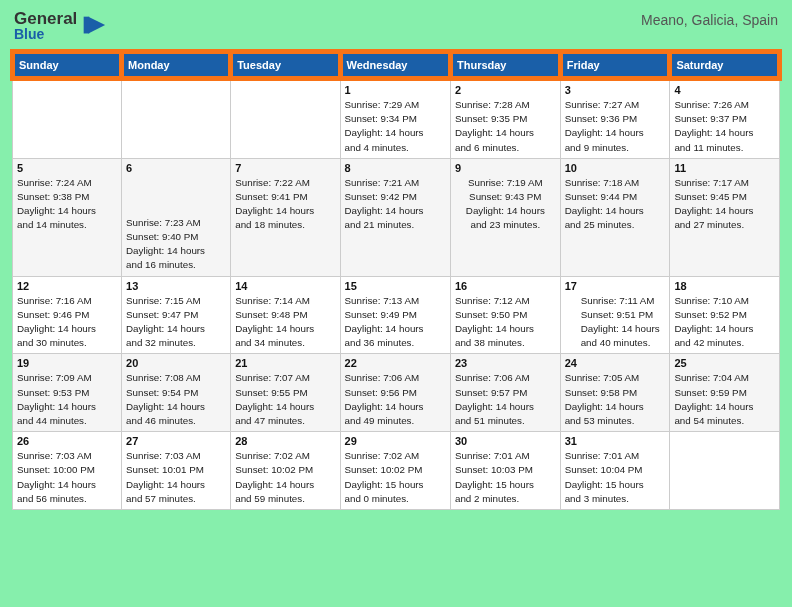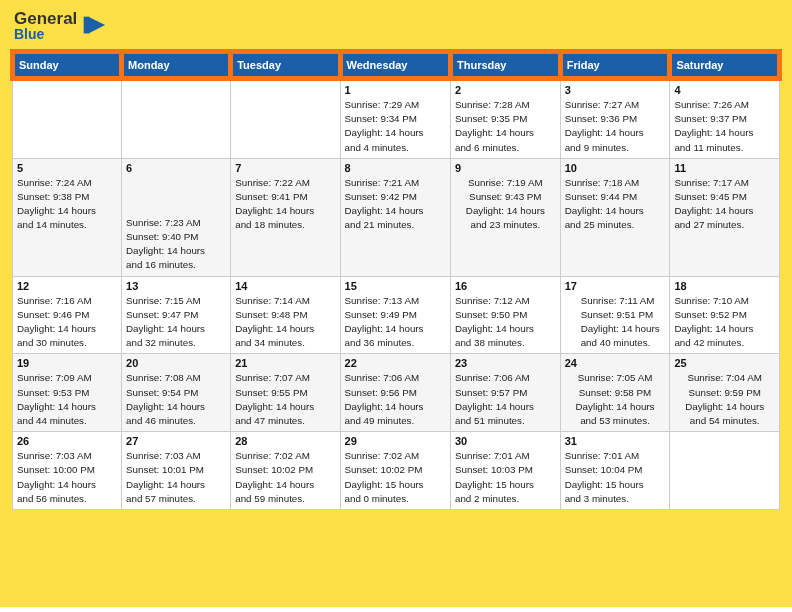--- a/index.html
+++ b/index.html
@@ -6,21 +6,21 @@
     body {
       font-family: Arial, sans-serif;
       background: #fff;
       width: 792px;
       height: 612px;
       overflow: hidden;
     }
     .page {
       width: 792px;
       height: 607px;
-      background: #fde047;
+      background: #86efac;
       padding: 10px;
     }
     .header {
       display: flex;
       justify-content: space-between;
       align-items: flex-start;
       margin-bottom: 8px;
       padding: 0 4px;
     }
     .logo {
@@ -100,20 +100,21 @@
       <div class="logo-text">
         <span style="font-size:17px;font-weight:bold;color:#333;">General</span>
         <span style="font-size:14px;font-weight:bold;color:#1a5fa8;">Blue</span>
       </div>
       <svg class="logo-icon" viewBox="0 0 30 30" xmlns="http://www.w3.org/2000/svg">
         <polygon points="10,5 28,14 10,23" fill="#1a5fa8"></polygon>
         <rect x="5" y="5" width="6" height="18" fill="#1a5fa8"></rect>
       </svg>
     </div>
     <div class="title-block">
+      <div class="subtitle">Meano, Galicia, Spain</div>
     </div>
   </div>
 
   <table class="calendar">
     <thead>
       <tr>
         <th>Sunday</th>
         <th>Monday</th>
         <th>Tuesday</th>
         <th>Wednesday</th>
@@ -289,28 +290,28 @@
           </td>
           <td>
             <div class="day-num">23</div>
             <div class="day-info" style="white-space: pre-line;">Sunrise: 7:06 AM
 Sunset: 9:57 PM
 Daylight: 14 hours
 and 51 minutes.</div>
           </td>
           <td>
             <div class="day-num">24</div>
-            <div class="day-info" style="white-space: pre-line; text-align: center;">Sunrise: 7:05 AM
+            <div class="day-info" style="white-space: pre-line;">Sunrise: 7:05 AM
 Sunset: 9:58 PM
 Daylight: 14 hours
 and 53 minutes.</div>
           </td>
           <td>
             <div class="day-num">25</div>
-            <div class="day-info" style="white-space: pre-line; text-align: center;">Sunrise: 7:04 AM
+            <div class="day-info" style="white-space: pre-line;">Sunrise: 7:04 AM
 Sunset: 9:59 PM
 Daylight: 14 hours
 and 54 minutes.</div>
           </td>
         </tr>
         <tr>
           <td>
             <div class="day-num">26</div>
             <div class="day-info" style="white-space: pre-line;">Sunrise: 7:03 AM
 Sunset: 10:00 PM

